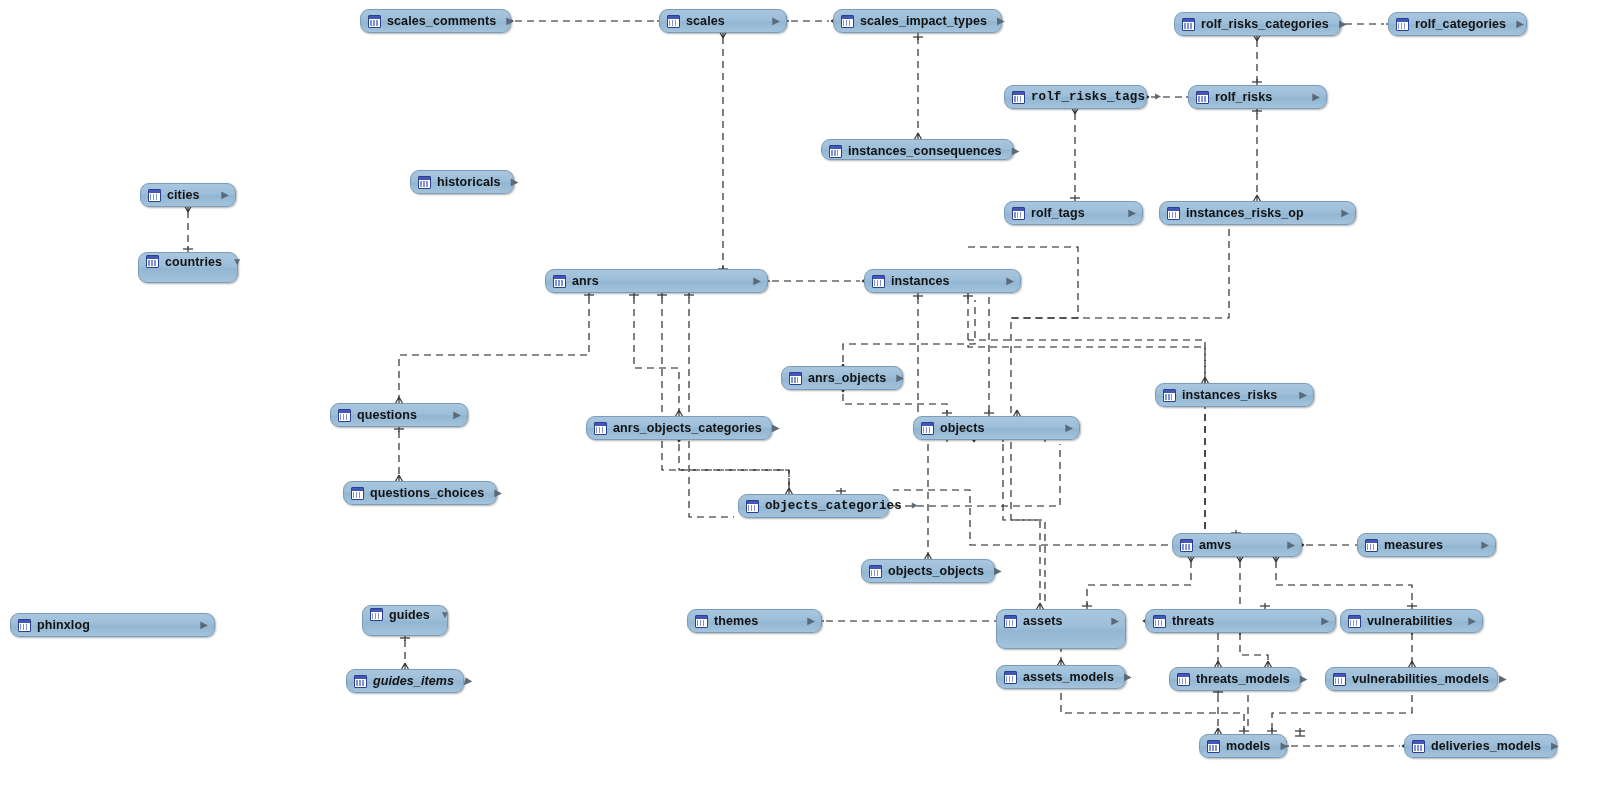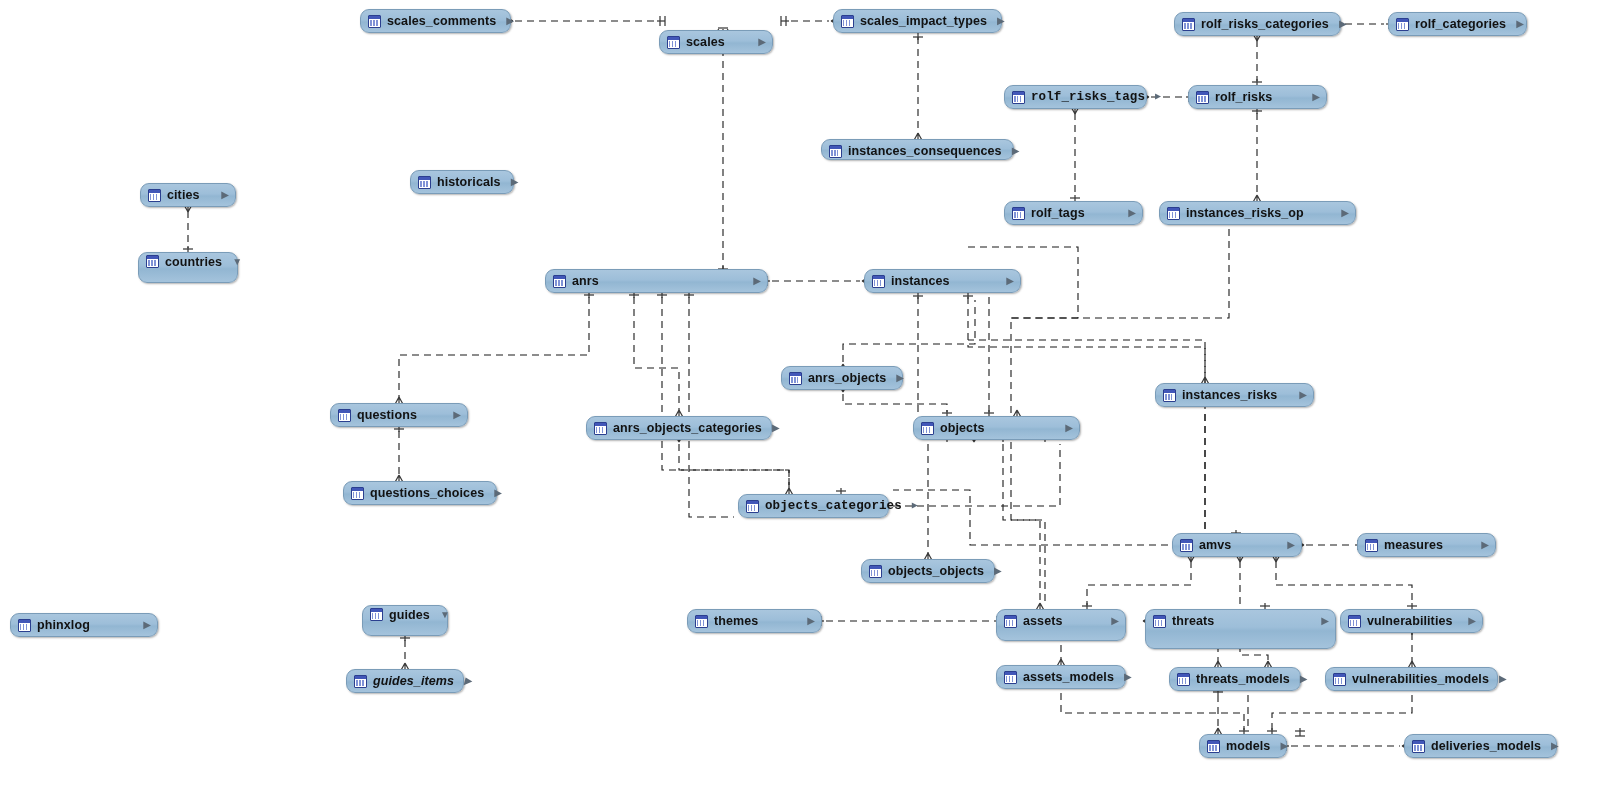--- a/index.html
+++ b/index.html
@@ -512,21 +512,21 @@
       </g>
     </svg>
   <div id="node-layer">
       <div class="table-node" style="left: 360px; top: 9px; width: 151px; height: 24px;">
         <div class="node-row">
           <span class="tbl-icon"></span>
           <span class="node-label">scales_comments</span>
           <span class="node-tri">▶</span>
         </div>
       </div>
-      <div class="table-node" style="left: 659px; top: 9px; width: 114px; height: 24px; margin-top: 21px;">
+      <div class="table-node" style="left: 659px; top: 9px; width: 128px; height: 24px;">
         <div class="node-row">
           <span class="tbl-icon"></span>
           <span class="node-label">scales</span>
           <span class="node-tri">▶</span>
         </div>
       </div>
       <div class="table-node" style="left: 833px; top: 9px; width: 169px; height: 24px;">
         <div class="node-row">
           <span class="tbl-icon"></span>
           <span class="node-label">scales_impact_types</span>
@@ -696,42 +696,42 @@
         </div>
         <div class="node-body"></div>
       </div>
       <div class="table-node" style="left: 687px; top: 609px; width: 135px; height: 24px;">
         <div class="node-row">
           <span class="tbl-icon"></span>
           <span class="node-label">themes</span>
           <span class="node-tri">▶</span>
         </div>
       </div>
-      <div class="table-node" style="left: 996px; top: 609px; width: 130px; height: 32px;">
+      <div class="table-node" style="left: 996px; top: 609px; width: 130px; height: 40px;">
         <div class="node-row">
           <span class="tbl-icon"></span>
           <span class="node-label">assets</span>
           <span class="node-tri">▶</span>
         </div>
       </div>
-      <div class="table-node" style="left: 1145px; top: 609px; width: 191px; height: 40px;">
+      <div class="table-node" style="left: 1145px; top: 609px; width: 191px; height: 24px;">
         <div class="node-row">
           <span class="tbl-icon"></span>
           <span class="node-label">threats</span>
           <span class="node-tri">▶</span>
         </div>
       </div>
       <div class="table-node" style="left: 1340px; top: 609px; width: 143px; height: 24px;">
         <div class="node-row">
           <span class="tbl-icon"></span>
           <span class="node-label">vulnerabilities</span>
           <span class="node-tri">▶</span>
         </div>
       </div>
-      <div class="table-node" style="left: 10px; top: 613px; width: 148px; height: 24px;">
+      <div class="table-node" style="left: 10px; top: 613px; width: 205px; height: 24px;">
         <div class="node-row">
           <span class="tbl-icon"></span>
           <span class="node-label">phinxlog</span>
           <span class="node-tri">▶</span>
         </div>
       </div>
       <div class="table-node" style="left: 996px; top: 665px; width: 130px; height: 24px;">
         <div class="node-row">
           <span class="tbl-icon"></span>
           <span class="node-label">assets_models</span>

